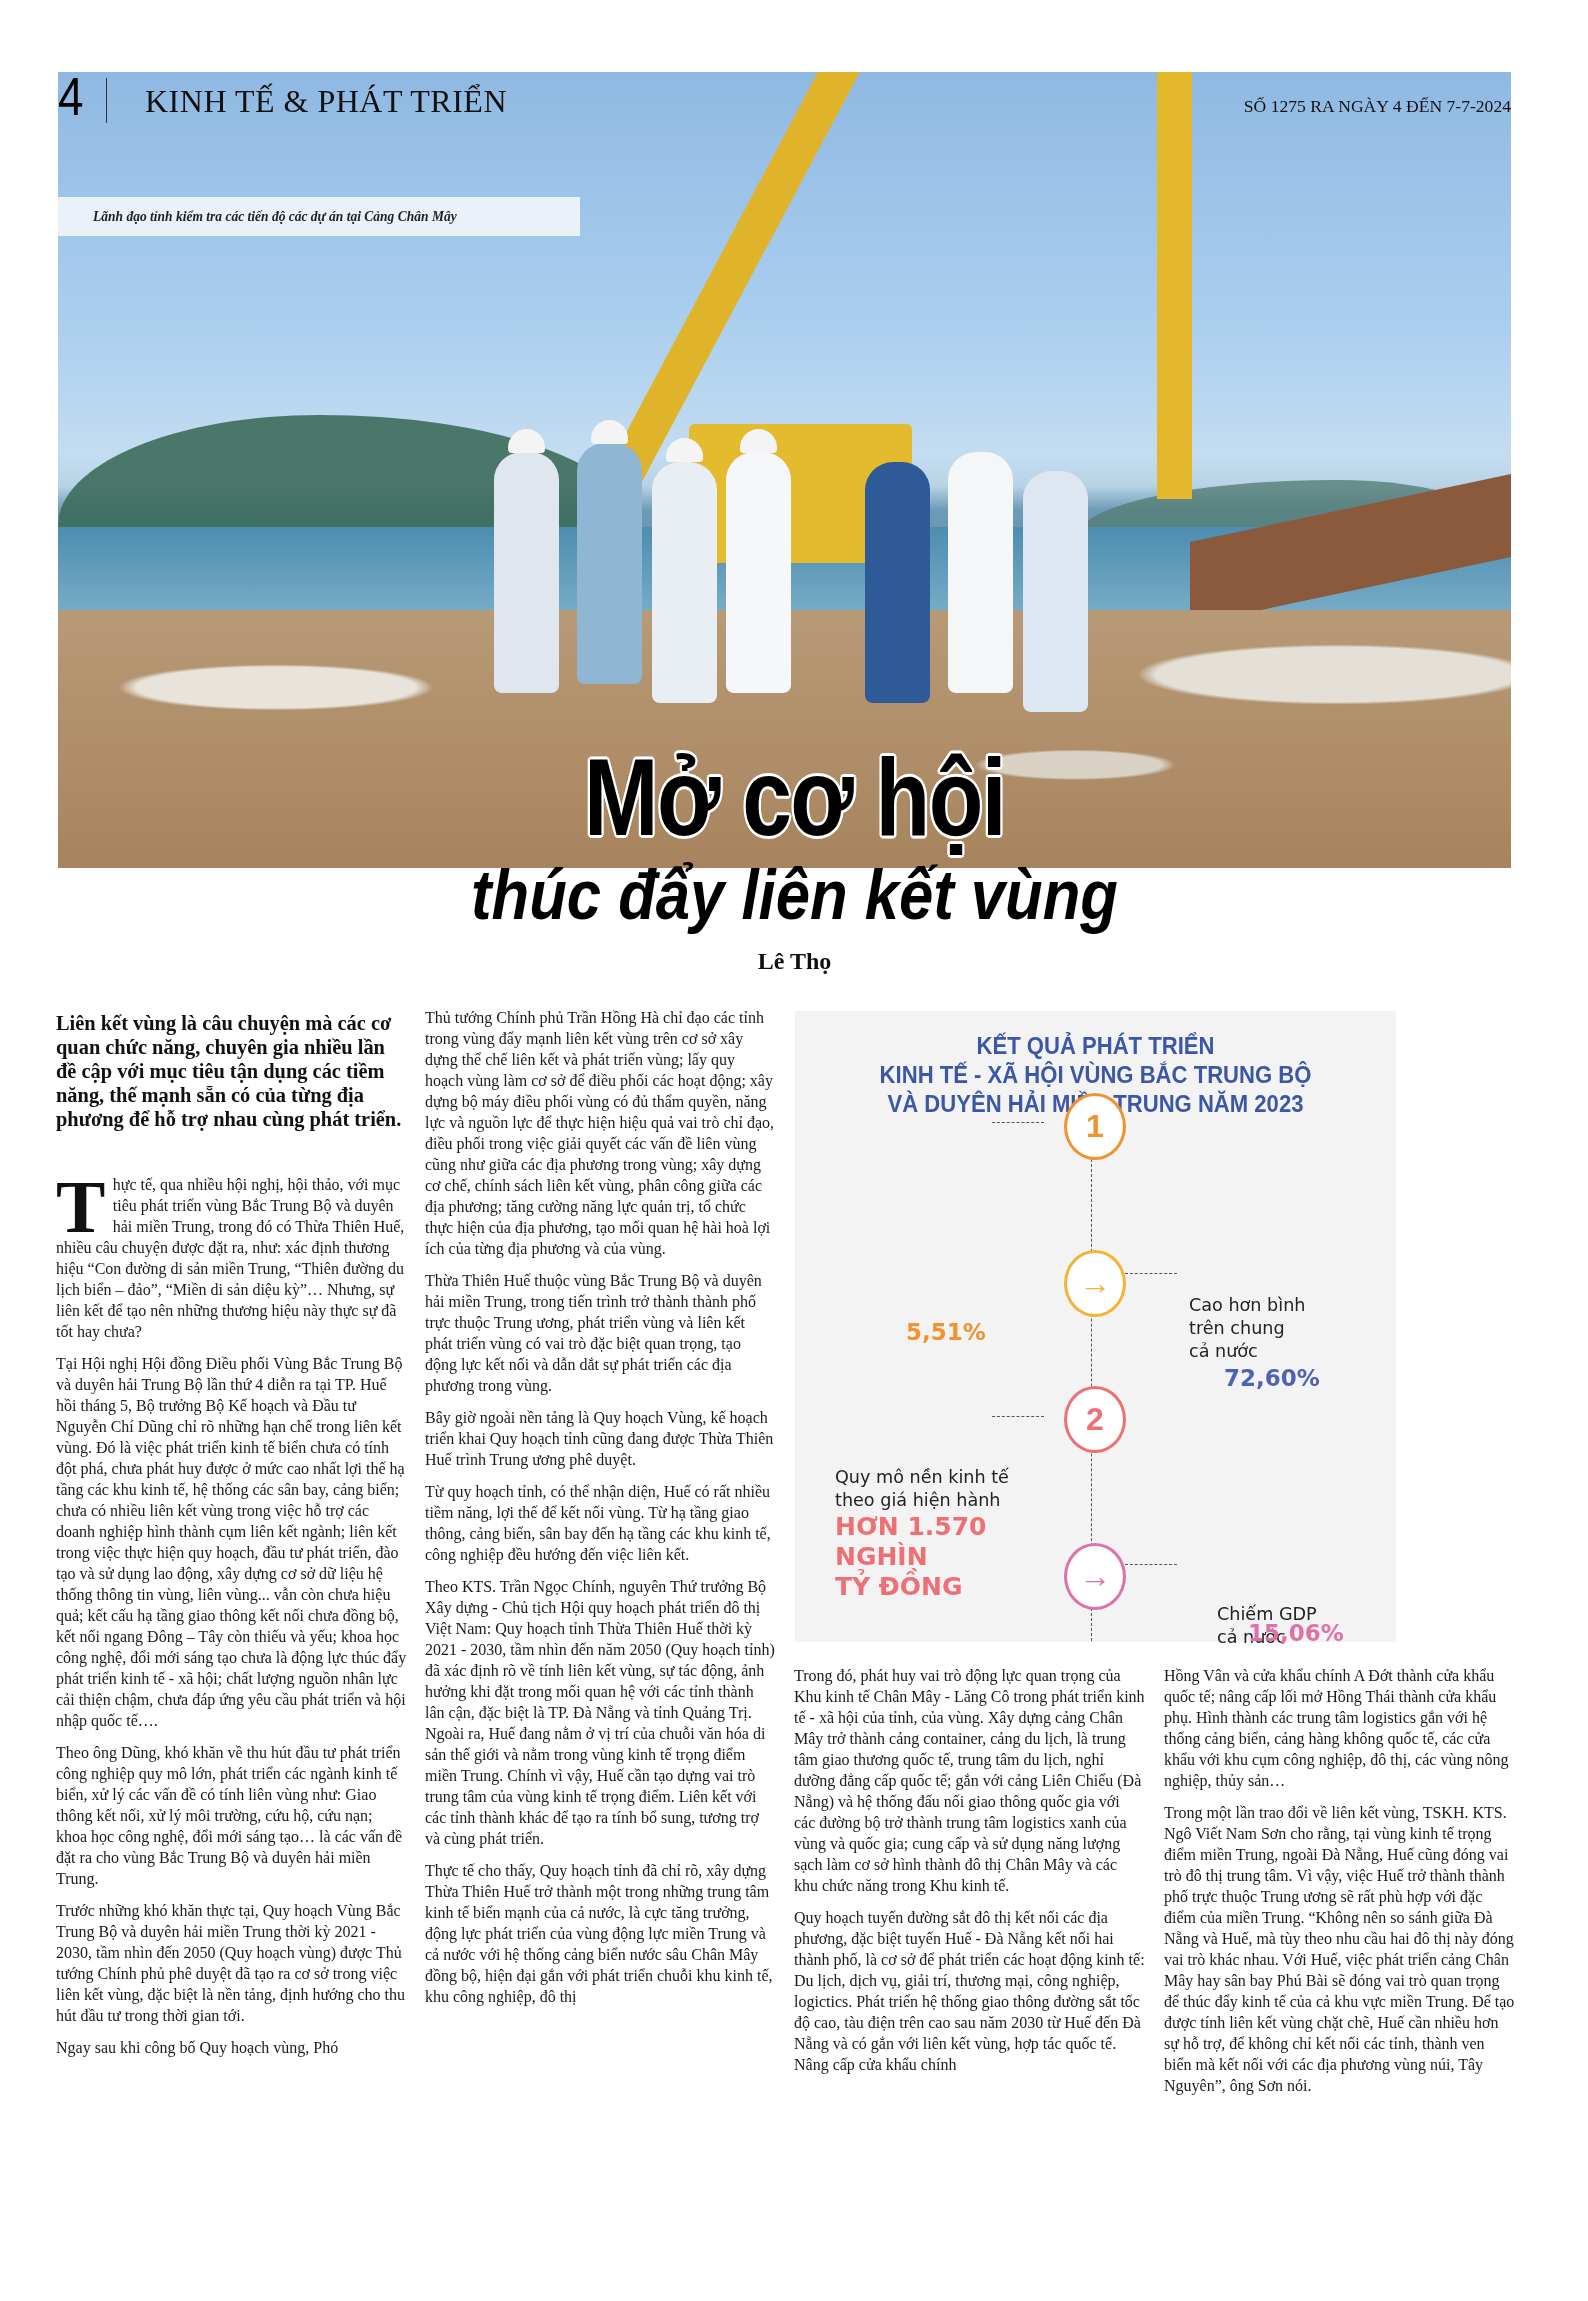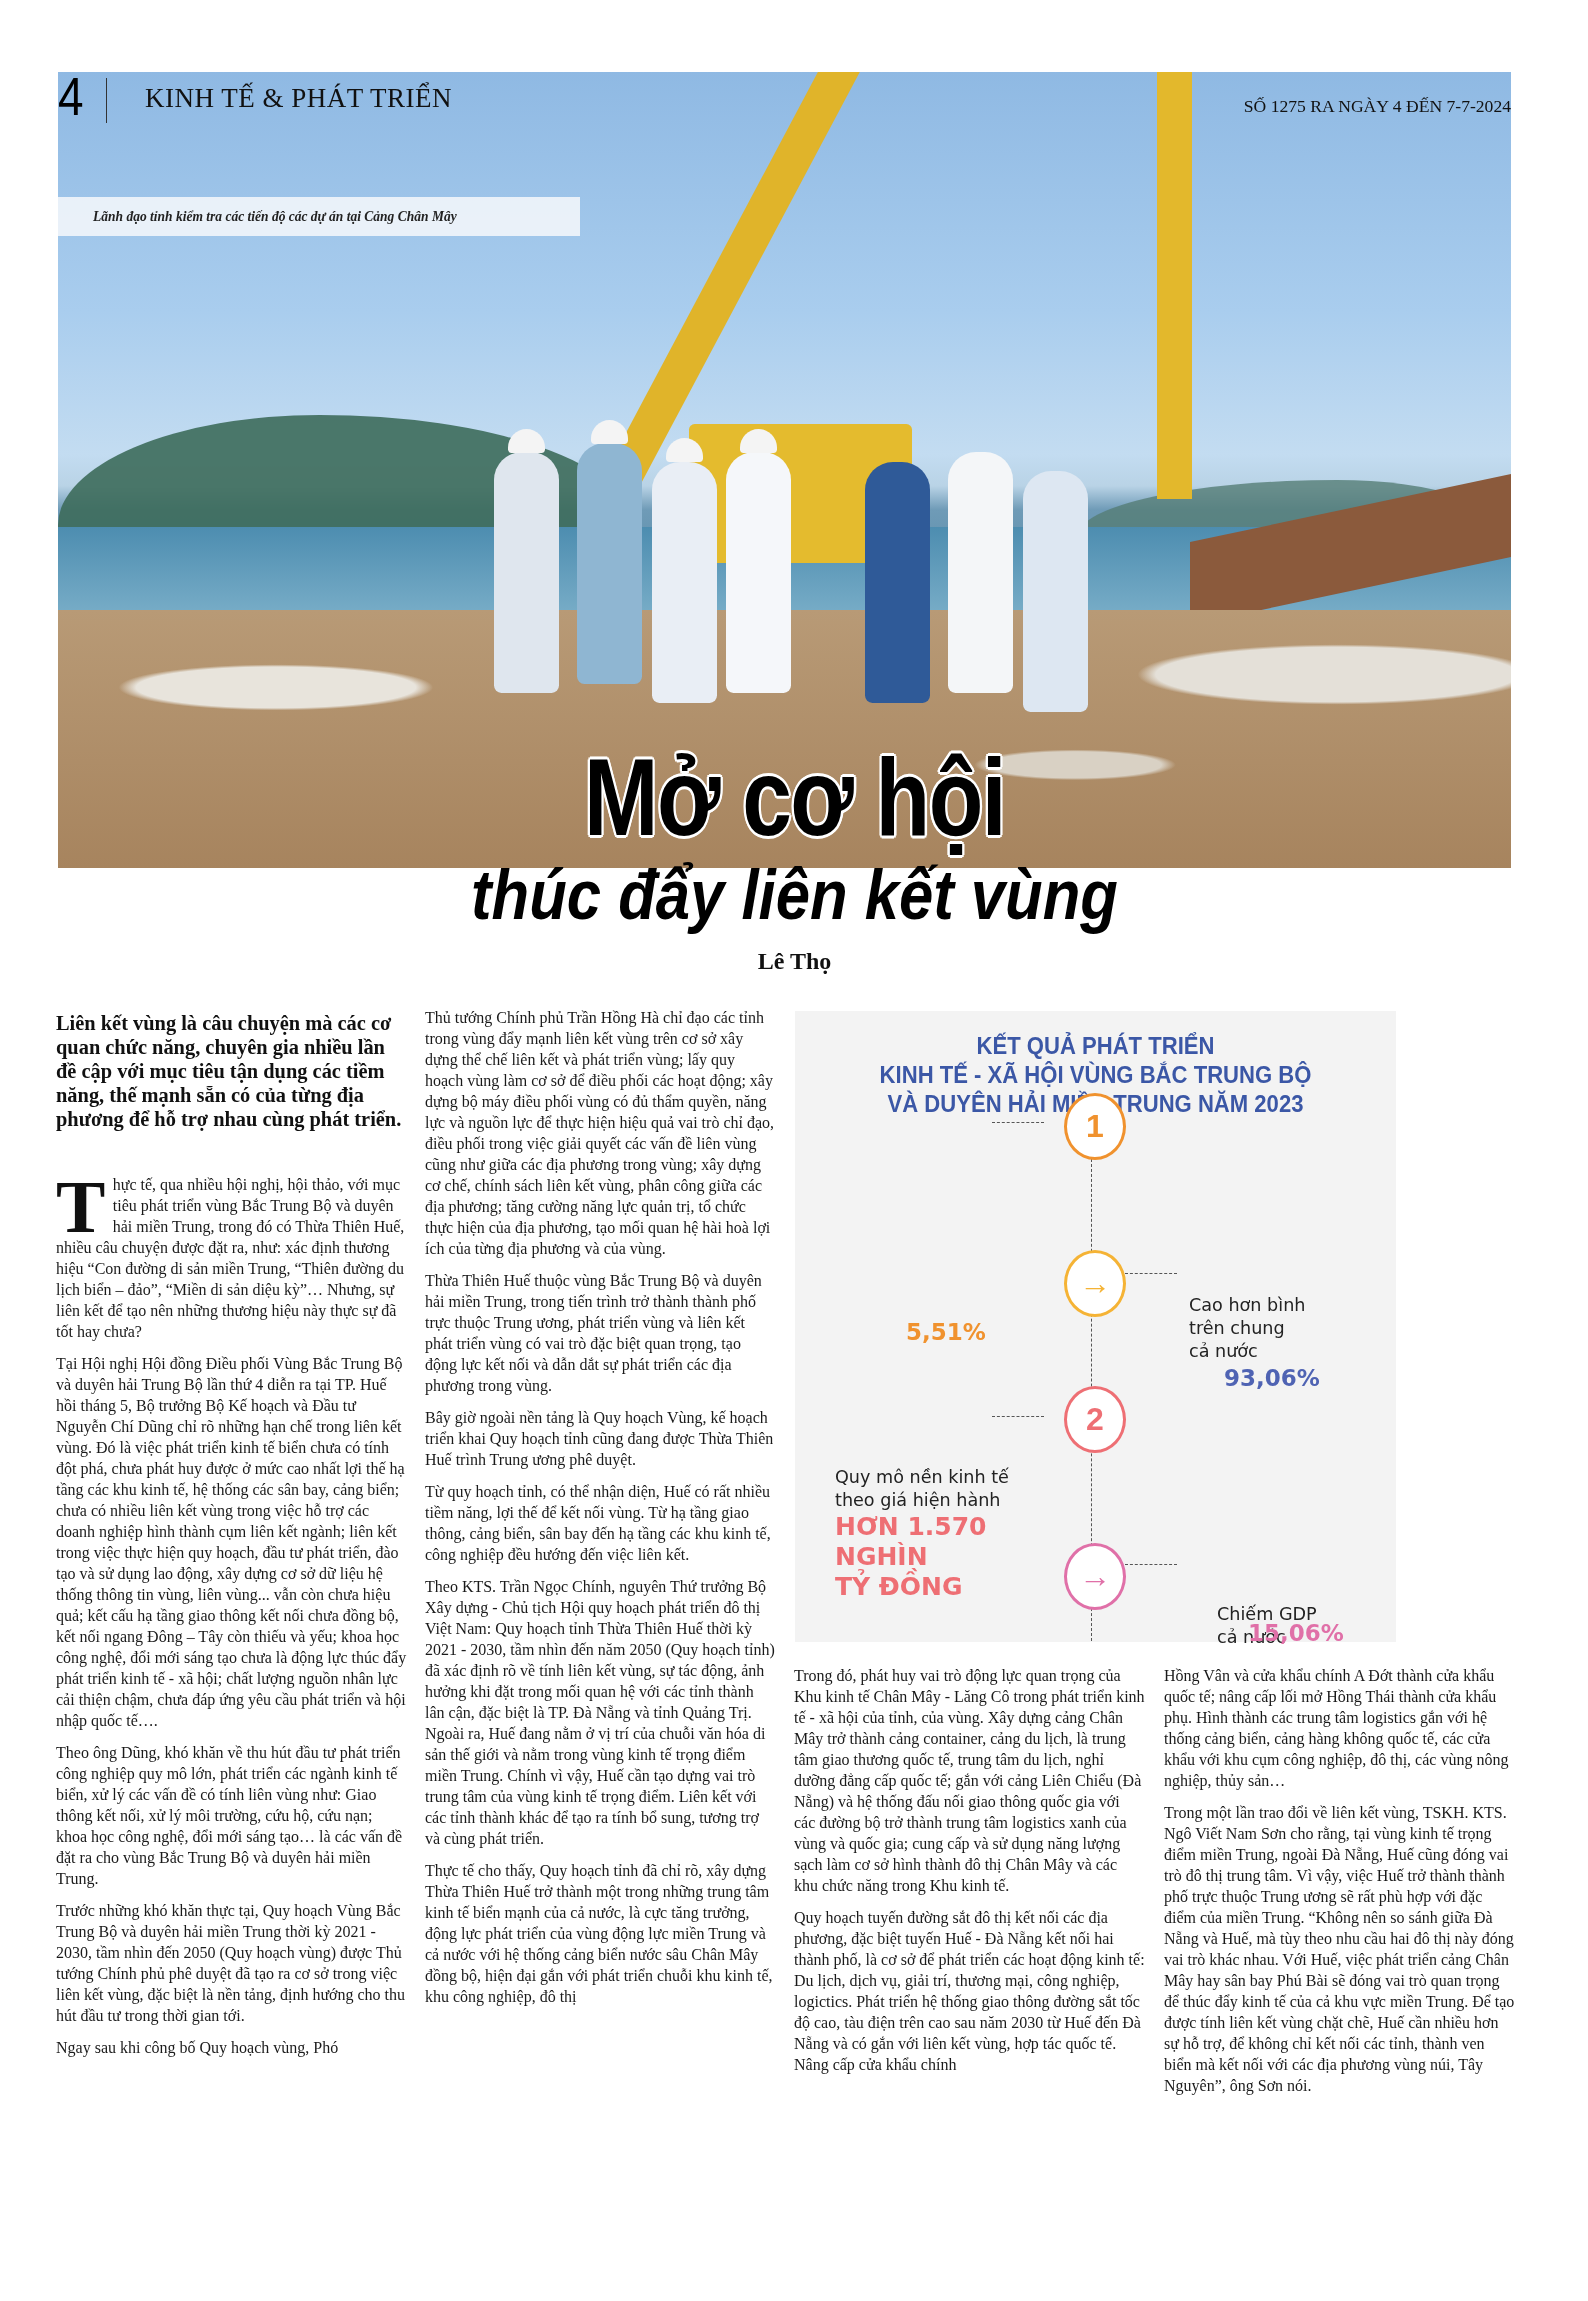--- a/index.html
+++ b/index.html
@@ -16,21 +16,21 @@
      linear-gradient(180deg,#b89a76,#a7845e); }
   .photo .boom1 { position:absolute; left:770px; top:-18.6px; width:37px; height:482px; background:#e0b42a; transform:rotate(28deg); transform-origin:top left; }
   .photo .boom2 { position:absolute; left:1099px; top:0; width:35px; height:427px; background:#e3b82c; }
   .photo .excavator { position:absolute; left:631px; top:352px; width:223px; height:139px; background:#e4bb2e; border-radius:5.6px; }
   .photo .barge { position:absolute; left:1132px; top:436px; width:321px; height:83px; background:#8b5a3c; transform:skewY(-12deg); }
   .person { position:absolute; width:65px; height:241px; border-radius:28px 28px 7.4px 7.4px; }
   .helmet { position:absolute; width:37px; height:24px; background:#f4f4f4; border-radius:18.6px 18.6px 3.7px 3.7px; }
   .page-header { position:absolute; left:58px; top:72px; width:1453px; height:56px; }
   .page-num { position:absolute; left:0; top:-3.7px; font-family:"Liberation Sans",sans-serif; font-size:54px; line-height:56px; color:#000; transform:scaleX(0.85); transform-origin:left; }
   .header-rule { position:absolute; left:48px; top:5.6px; width:0.9px; height:45px; background:#333; }
-  .section-title { position:absolute; left:87px; top:11px; font-size:27px; letter-spacing:0.5px; color:#111; }
+  .section-title { position:absolute; left:87px; top:11px; font-size:32px; letter-spacing:0.5px; color:#111; }
   .issue-info { position:absolute; right:0; top:24px; font-size:17.6px; color:#111; }
   .caption-box { position:absolute; left:58px; top:197px; width:522px; height:39px; background:rgba(240,244,250,0.92); }
   .caption { position:absolute; left:35px; top:11px; font-size:15px; font-style:italic; font-weight:bold; color:#222; transform:scaleX(0.9); transform-origin:left; white-space:nowrap; }
   .headline1 { position:absolute; left:0; width:1589px; top:742px; text-align:center; font-family:"Liberation Sans",sans-serif; font-weight:bold; font-size:109px; line-height:111px; color:#000; letter-spacing:-1.9px; transform:scaleX(0.82);
      text-shadow: 2.8px 0 0 #fff, -2.8px 0 0 #fff, 0 2.8px 0 #fff, 0 -2.8px 0 #fff, 1.9px 1.9px 0 #fff, -1.9px -1.9px 0 #fff, 1.9px -1.9px 0 #fff, -1.9px 1.9px 0 #fff; }
   .headline2 { position:absolute; left:0; width:1589px; top:858px; text-align:center; font-family:"Liberation Sans",sans-serif; font-weight:bold; font-style:italic; font-size:70px; line-height:74px; color:#000; transform:scaleX(0.88); }
   .byline { position:absolute; left:0; width:1589px; top:948px; text-align:center; font-size:24px; font-weight:bold; color:#111; }
   .col { position:absolute; font-size:16px; line-height:21px; color:#1a1a1a; }
   .col p { margin:0 0 11px 0; }
   .c1 { left:56px; top:1011px; width:351px; }
@@ -119,21 +119,21 @@
   <div class="circle" style="left:269px;top:82px;border:3.7px solid #f0922e;color:#f0922e;">1</div>
   <div class="info-val" style="left:111px;top:308px;font-size:23px;color:#f0922e;">5,51%</div>
 
   <div class="circle" style="left:269px;top:239px;border:3.7px solid #f5b335;color:#f5b335;">→</div>
   <div class="tl-dash" style="left:330px;top:262px;"></div>
   <div class="info-text" style="left:394px;top:283px;">
     <div>Cao hơn bình</div>
     <div>trên chung</div>
     <div>cả nước</div>
   </div>
-  <div class="info-val" style="left:429px;top:354px;font-size:23px;color:#4f63b3;">93,06%</div>
+  <div class="info-val" style="left:429px;top:354px;font-size:23px;color:#4f63b3;">72,60%</div>
 
   <div class="tl-dash" style="left:197px;top:405px;"></div>
   <div class="circle" style="left:269px;top:375px;border:3.7px solid #ee6f74;color:#ee6f74;">2</div>
   <div class="info-text" style="left:40px;top:455px;">
     <div>Quy mô nền kinh tế</div>
     <div>theo giá hiện hành</div>
   </div>
   <div class="info-val" style="left:40px;top:501px;font-size:25px;line-height:30px;color:#ee6f74;">
     <div>HƠN 1.570</div>
     <div>NGHÌN</div>

